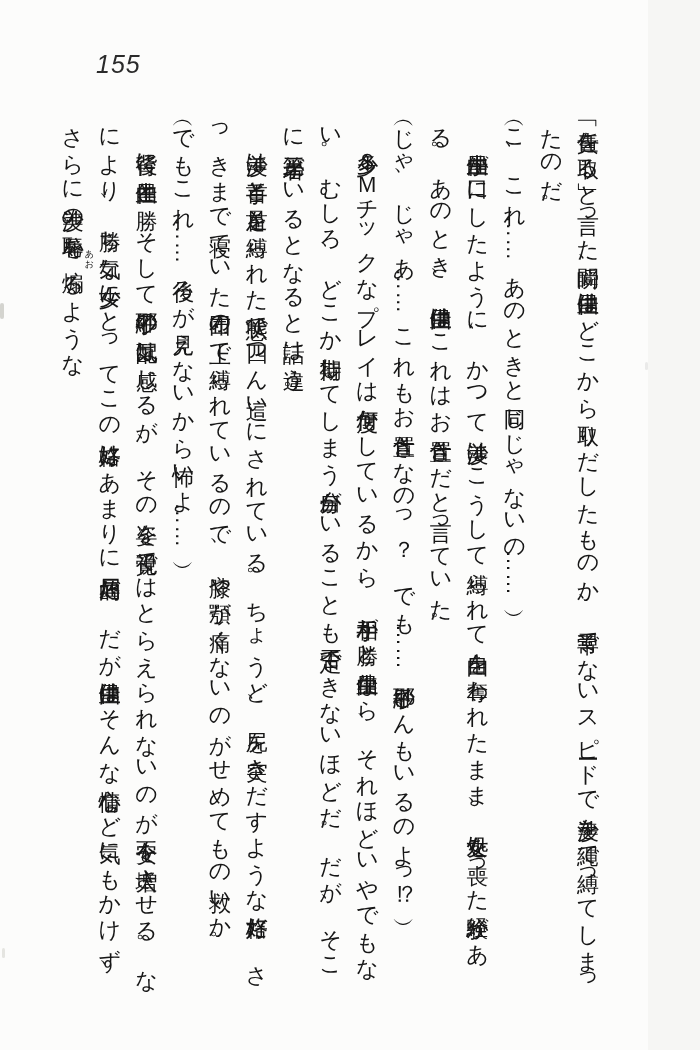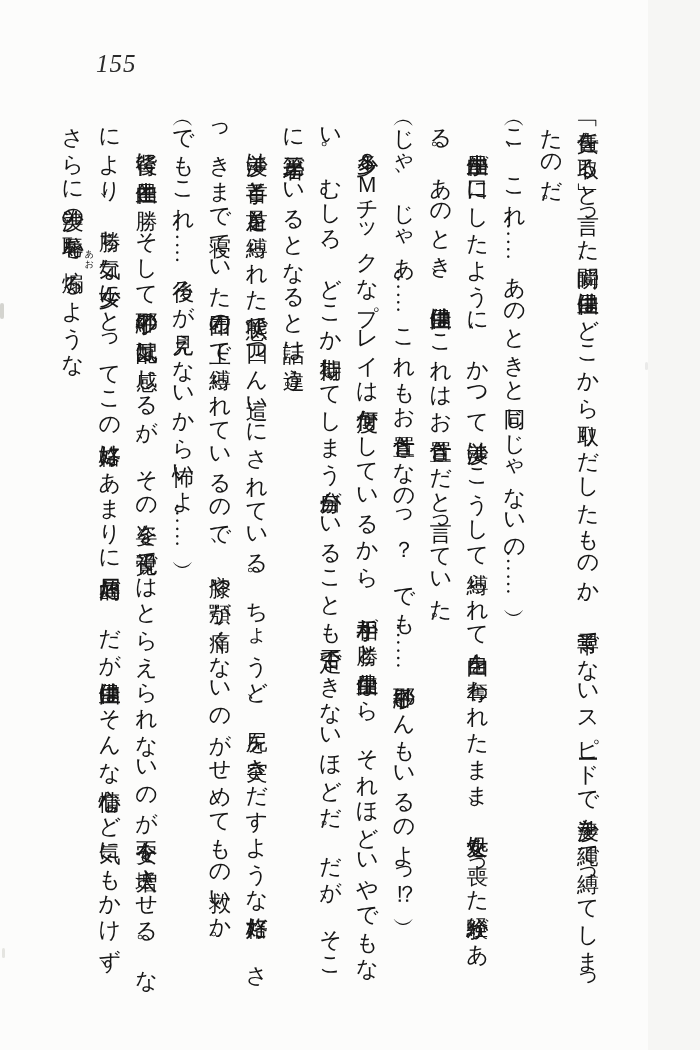--- a/index.html
+++ b/index.html
@@ -8,21 +8,21 @@
     width: 700px;
     height: 1050px;
     background: #f6f6f4;
   }
   .page {
     position: relative;
     width: 648px;
     height: 1050px;
     background: #fcfcfb;
     overflow: hidden;
-    font-family: Liberation Serif, serif;
+    font-family: Liberation Sans, sans-serif;
     color: #161616;
   }
   .page-number {
     position: absolute;
     top: 50px;
     left: 96px;
     font-size: 25px;
     font-style: italic;
     letter-spacing: 1px;
     color: #2b2b2b;

